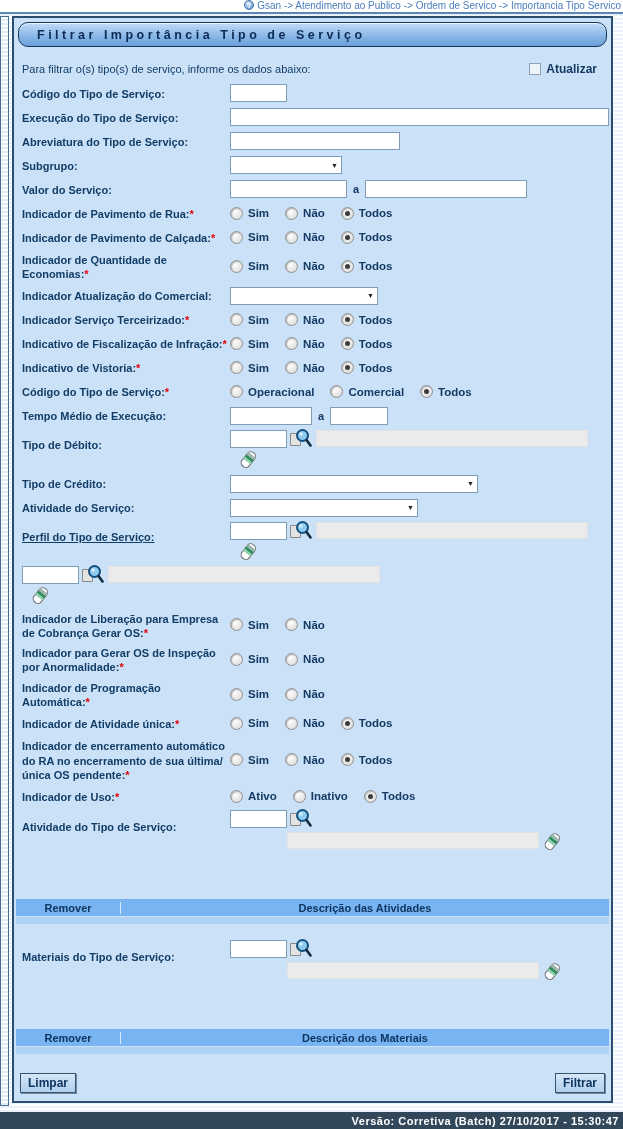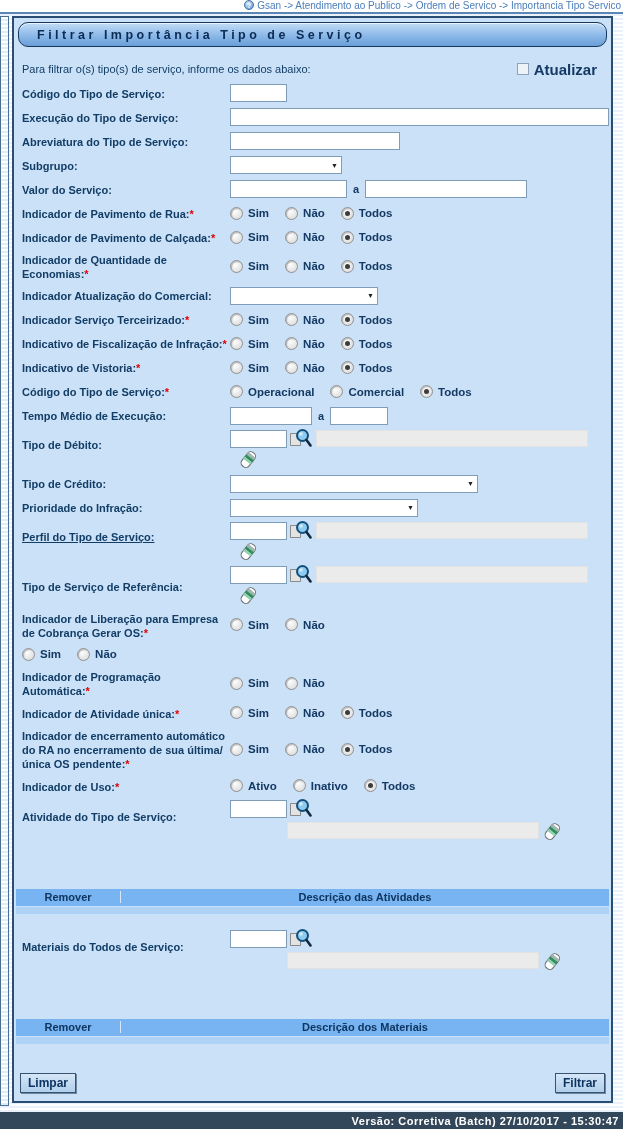--- a/index.html
+++ b/index.html
@@ -43,21 +43,21 @@
   }
   .row { display:flex; align-items:center; margin:4px 4px 4px 8px; min-height:20px; }
   .row.top { align-items:flex-start; }
   .lbl { flex:0 0 208px; color:#123d66; font-weight:bold; font-size:11px; line-height:1.3; padding-top:2px; }
   .req { color:#e00000; }
   .ctl { display:flex; align-items:center; flex:1; }
   .ctl.top { align-items:flex-start; }
   .introtext { color:#123d66; font-size:11px; flex:1; }
   .chkgrp { display:flex; align-items:center; gap:5px; padding-right:10px; }
   .chk { width:12px; height:12px; background:#eef3f8; border:1px solid #8fa3b8; }
-  .chklbl { color:#143a63; font-weight:bold; font-size:15px; }
+  .chklbl { color:#143a63; font-weight:bold; font-size:12px; }
   .txt { height:18px; border:1px solid #7f9db9; background:#fff; font:11px "Liberation Sans",sans-serif; padding:0 2px; }
   .sel { height:18px; border:1px solid #7f9db9; background:#fff; display:flex; align-items:center; padding:0 3px; }
   .sel .selval { font-size:11px; color:#222; flex:1; }
   .sel .arrow { font-size:7px; color:#222; }
   .grey { height:17px; background:#ebebeb; border:1px solid #e2e2e2; }
   .rangesep { color:#143a63; font-weight:bold; font-size:11px; margin:0 6px; }
   .radio { width:13px; height:13px; border-radius:50%; flex:none; position:relative;
     background:radial-gradient(circle at 35% 30%, #ffffff, #d6d6d6);
     border:1px solid #919191; box-shadow: inset 1px 1px 1px rgba(0,0,0,.25); }
   .radio.on::after { content:""; position:absolute; left:3px; top:3px; width:5px; height:5px; border-radius:50%; background:#3c3c3c; }
@@ -280,21 +280,21 @@
     <span class="lbl"><span>Tipo de Crédito:</span></span>
     <span class="ctl">
       <span class="sel" style="width:248px;">
         <span class="selval"></span>
         <span class="arrow">▼</span>
       </span>
     </span>
   </div>
 
   <div class="row">
-    <span class="lbl"><span>Prioridade do Infração:</span></span>
+    <span class="lbl"><span>Atividade do Serviço:</span></span>
     <span class="ctl">
       <span class="sel" style="width:188px;">
         <span class="selval"></span>
         <span class="arrow">▼</span>
       </span>
     </span>
   </div>
 
   <div class="row top">
     <span class="lbl" style="padding-top:8px;text-decoration:underline;"><span>Perfil do Tipo de Serviço:</span></span>
@@ -317,21 +317,20 @@
               <rect x="5.5" y="6.5" width="9" height="3" fill="#2e8f5c"></rect>
               <rect x="5.5" y="9.5" width="9" height="2.5" fill="#8ed0ae"></rect>
             </g>
           </svg>
       </span>
       <span class="grey" style="width:272px; margin-left:4px;"></span>
     </span>
   </div>
 
   <div class="row top">
-    <span class="lbl" style="padding-top:14px;"><span>Tipo de Serviço de Referência:</span></span>
     <span class="ctl top">
       <span class="lkcol">
         <span class="lkrow">
           <input class="txt" style="width: 57px;" value="">
           <svg class="icongap" width="23" height="21" viewBox="0 0 23 21">
               <path d="M1.5 5.5 h7 l3 3 v9 h-10 z" fill="#e3e3e3" stroke="#8a8a8a"></path>
               <path d="M8.5 5.5 l3 3 h-3 z" fill="#bdbdbd" stroke="#8a8a8a"></path>
               <circle cx="13.5" cy="7.5" r="5.5" fill="#8ecbee" stroke="#14507e" stroke-width="2"></circle>
               <circle cx="12" cy="6" r="1.8" fill="#d4ecfa"></circle>
               <line x1="17.5" y1="12" x2="21.5" y2="17.5" stroke="#122b3f" stroke-width="2.6" stroke-linecap="round"></line>
@@ -354,20 +353,21 @@
     <span class="lbl"><span>Indicador de Liberação para Empresa de Cobrança Gerar OS:</span><span class="req">*</span></span>
     <span class="ctl">
       <span class="radio"></span>
         <span class="optlbl">Sim</span>
       <span class="radio"></span>
         <span class="optlbl">Não</span>
     </span>
   </div>
 
   <div class="row">
+    <span class="lbl"><span>Indicador para Gerar OS de Inspeção por Anormalidade:</span><span class="req">*</span></span>
     <span class="ctl">
       <span class="radio"></span>
         <span class="optlbl">Sim</span>
       <span class="radio"></span>
         <span class="optlbl">Não</span>
     </span>
   </div>
 
   <div class="row">
     <span class="lbl"><span>Indicador de Programação Automática:</span><span class="req">*</span></span>
@@ -448,21 +448,21 @@
     <div class="thead">
       <span class="th c1">Remover</span>
       <span class="th c2">Descrição das Atividades</span>
     </div>
   </div>
   <div class="tlight"></div>
 
   <div class="spacer10"></div>
 
   <div class="row top">
-    <span class="lbl" style="padding-top:10px;"><span>Materiais do Todos de Serviço:</span></span>
+    <span class="lbl" style="padding-top:10px;"><span>Materiais do Tipo de Serviço:</span></span>
     <span class="ctl top">
       <span class="lkcol">
         <span class="lkrow">
           <input class="txt" style="width: 57px;" value="">
           <svg class="icongap" width="23" height="21" viewBox="0 0 23 21">
               <path d="M1.5 5.5 h7 l3 3 v9 h-10 z" fill="#e3e3e3" stroke="#8a8a8a"></path>
               <path d="M8.5 5.5 l3 3 h-3 z" fill="#bdbdbd" stroke="#8a8a8a"></path>
               <circle cx="13.5" cy="7.5" r="5.5" fill="#8ecbee" stroke="#14507e" stroke-width="2"></circle>
               <circle cx="12" cy="6" r="1.8" fill="#d4ecfa"></circle>
               <line x1="17.5" y1="12" x2="21.5" y2="17.5" stroke="#122b3f" stroke-width="2.6" stroke-linecap="round"></line>

